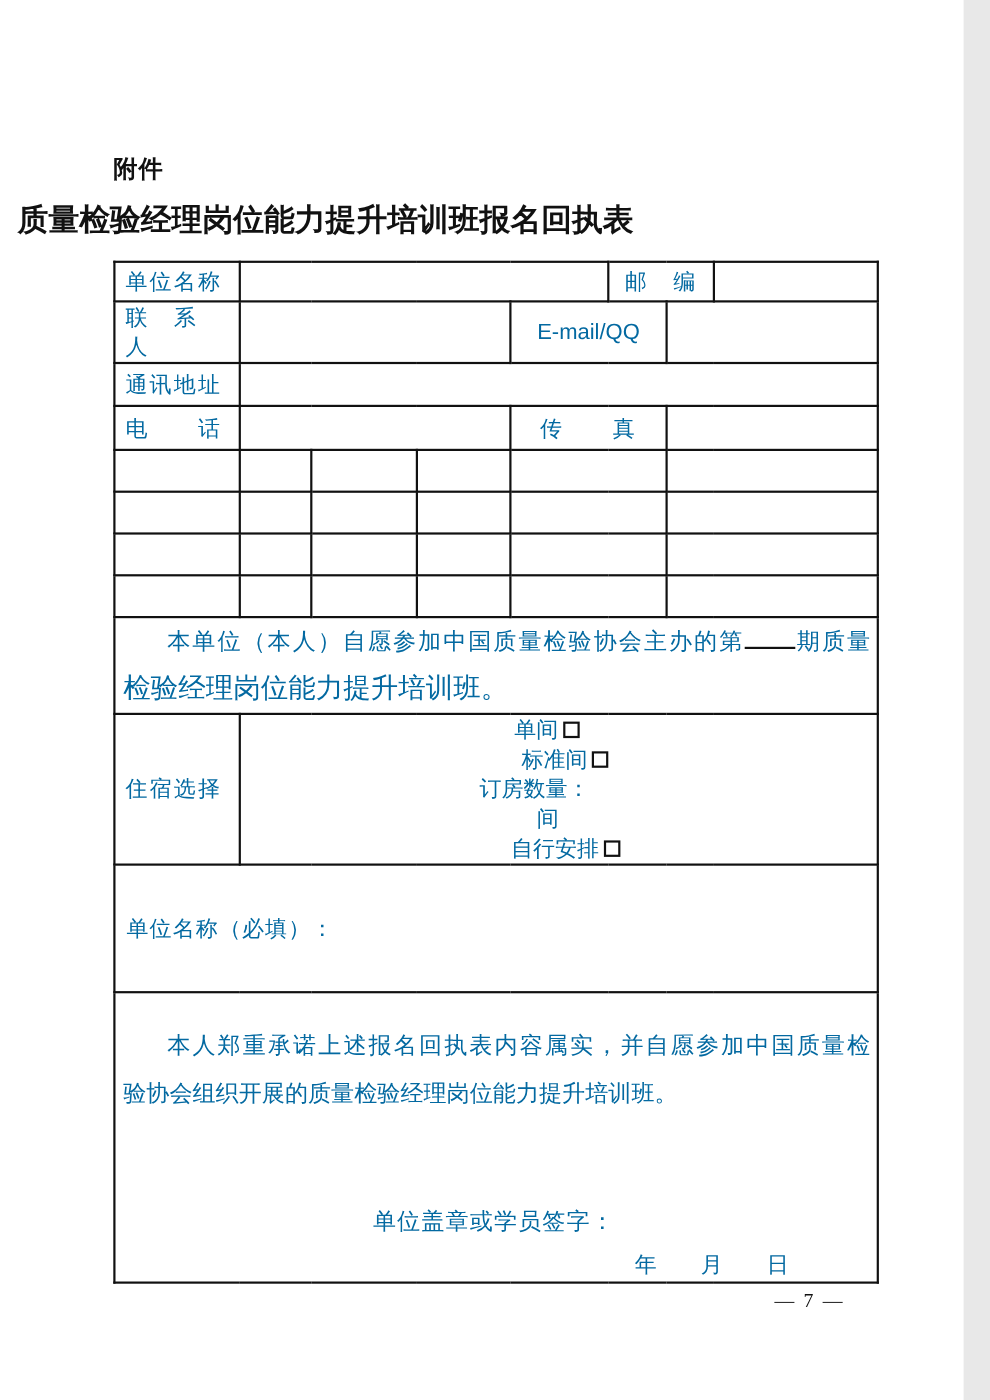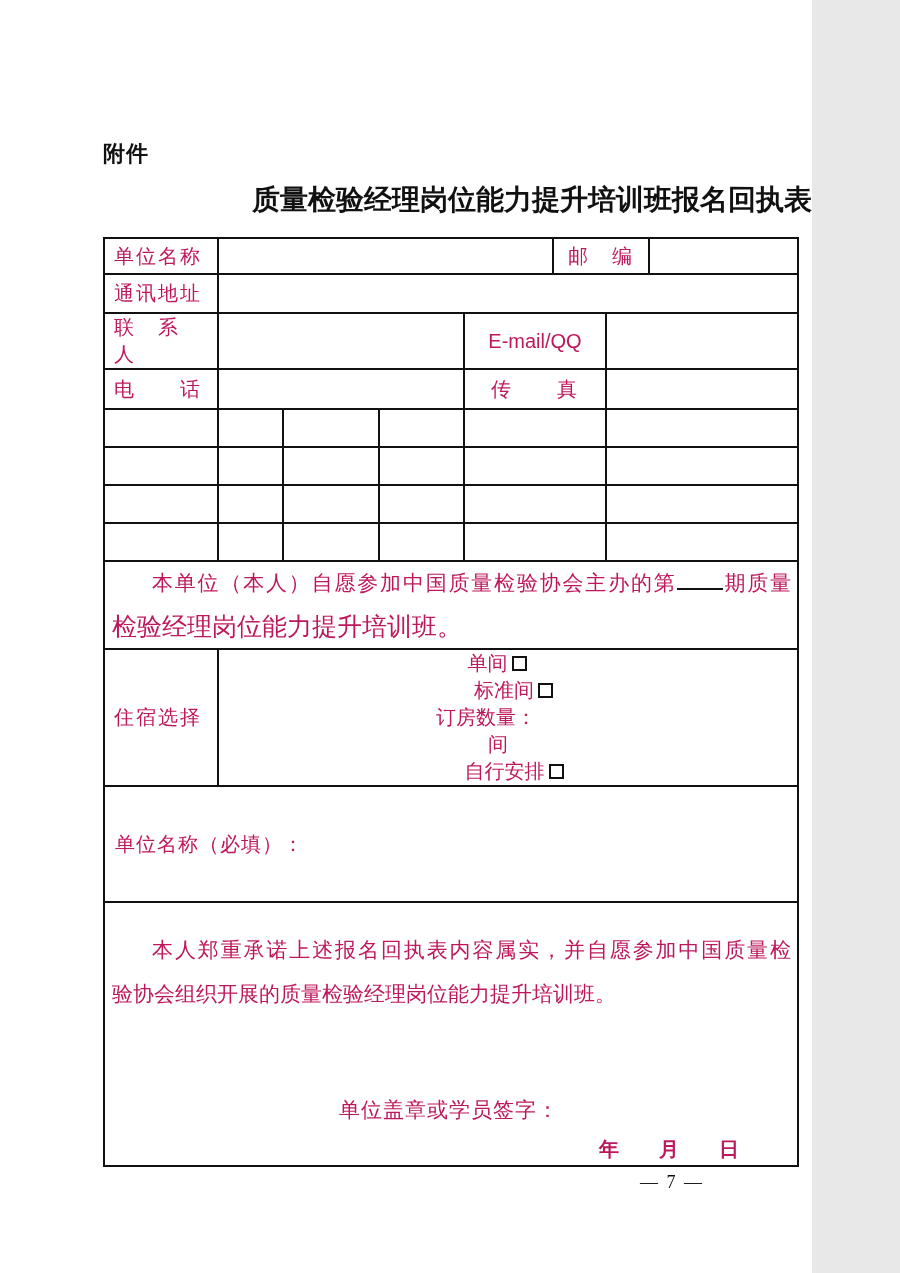--- a/index.html
+++ b/index.html
@@ -1,55 +1,55 @@
 <!DOCTYPE html>
 <html><head>
 <meta charset="utf-8">
 <style>
   * { margin: 0; padding: 0; box-sizing: border-box; }
   html, body { background: #e8e8e8; }
   .page {
     position: relative;
-    width: 812px;
+    width: 876px;
     height: 1273px;
     background: #ffffff;
     color: #111;
     font-family: "Liberation Serif", serif;
     overflow: hidden;
   }
   .attachment {
     position: absolute;
     left: 103px; top: 139px;
     font-family: "DejaVu Sans", sans-serif;
     font-weight: bold;
     font-size: 22px;
     letter-spacing: 1px;
   }
   .title {
     position: absolute;
     left: 0; top: 181px;
     width: 100%;
-    text-align: right;
+    text-align: left;
     font-family: "DejaVu Sans", sans-serif;
     font-weight: bold;
     font-size: 28px;
     letter-spacing: 0px;
     padding-left: 16px;
   }
   table.form {
     position: absolute;
     left: 103px; top: 237px;
     width: 694px;
     border-collapse: collapse;
     table-layout: fixed;
   }
   table.form td {
     border: 2px solid #111;
     font-size: 20px;
-    color: #be185d;
+    color: #0369a1;
     vertical-align: middle;
     overflow: hidden;
   }
   .h36 { height: 36px; } .h39 { height: 39px; } .h40 { height: 40px; }
   .h38 { height: 38px; } .h86 { height: 86px; } .h41 { height: 41px; }
   .h116 { height: 116px; } .h264 { height: 264px; border-radius: 11px; }
   td.lbl { padding-left: 9px; letter-spacing: 2px; }
   td.ctr { text-align: center; letter-spacing: 2px; }
   td.email-lbl {
     text-align: center;
@@ -99,21 +99,21 @@
     line-height: 44px;
     font-size: 21px;
     text-indent: 42px;
     padding: 0 6px 0 5px;
     text-align: justify;
     text-align-last: justify;
     white-space: nowrap;
   }
   .commit-line2 { line-height: 44px; font-size: 21px; padding-left: 7px; }
   .sig-line { margin-top: 80px; padding-left: 234px; font-size: 21px; letter-spacing: 1px; }
-  .date-line { margin-top: 12px; text-align: right; padding-right: 58px; font-size: 20px; font-weight: bold; }
+  .date-line { margin-top: 12px; text-align: right; padding-right: 80px; font-size: 20px; }
   .footer {
     position: absolute;
     left: 103px; top: 1103px;
     font-size: 17px;
     letter-spacing: 0.5px;
   }
   .pagenum {
     position: absolute;
     top: 1172px; right: 108px;
     font-size: 18px;
@@ -142,29 +142,29 @@
 
     <tbody>
         <tr class="h36">
       <td class="lbl">单位名称</td>
       <td colspan="4"></td>
       <td colspan="2" class="ctr">邮　编</td>
       <td></td>
     </tr>
 
     <tr class="h39">
-      <td class="lbl">通讯地址</td>
-      <td colspan="7"></td>
-    </tr>
-
-    <tr class="h39">
       <td class="lbl">联　系　人</td>
       <td colspan="3"></td>
       <td colspan="2" class="email-lbl">E-mail/QQ</td>
       <td colspan="2"></td>
+    </tr>
+
+    <tr class="h39">
+      <td class="lbl">通讯地址</td>
+      <td colspan="7"></td>
     </tr>
 
     <tr class="h40">
       <td class="lbl">电　　话</td>
       <td colspan="3"></td>
       <td colspan="2" class="ctr">传　　真</td>
       <td colspan="2"></td>
     </tr>
 
 

